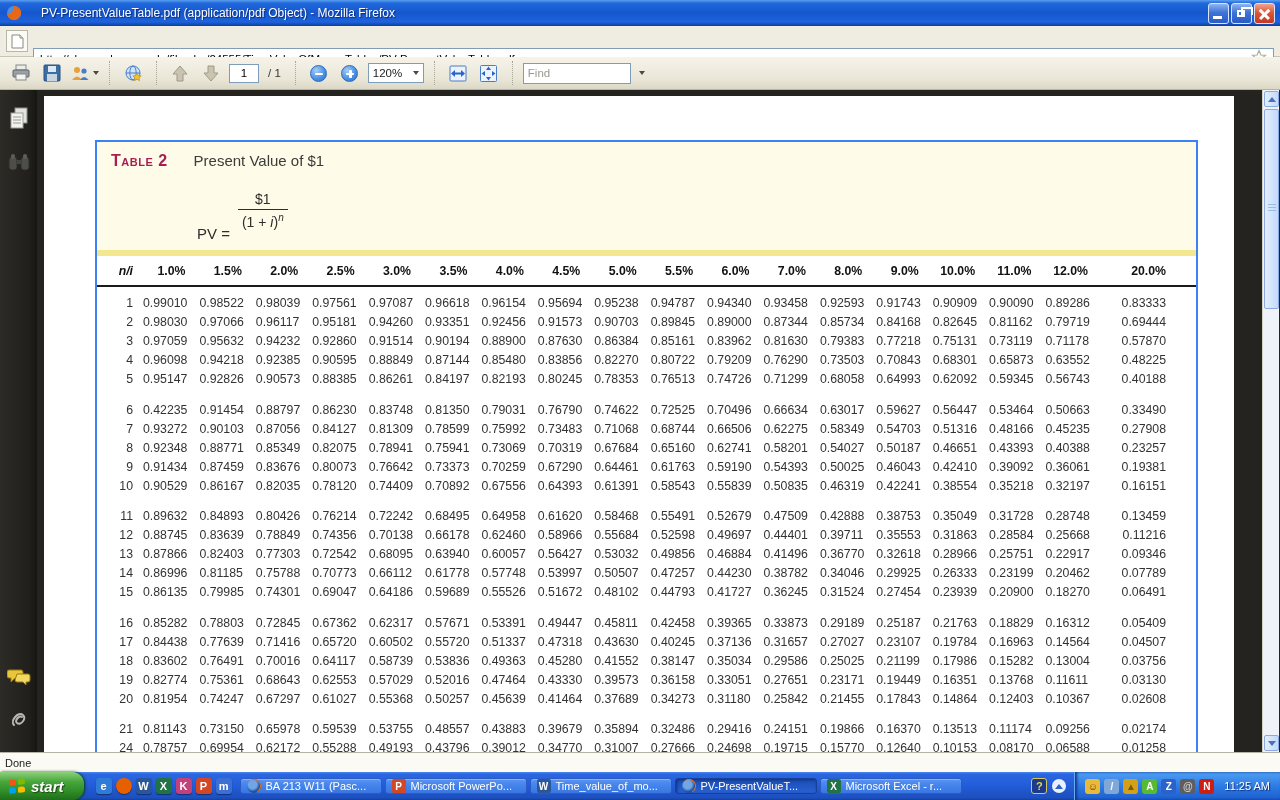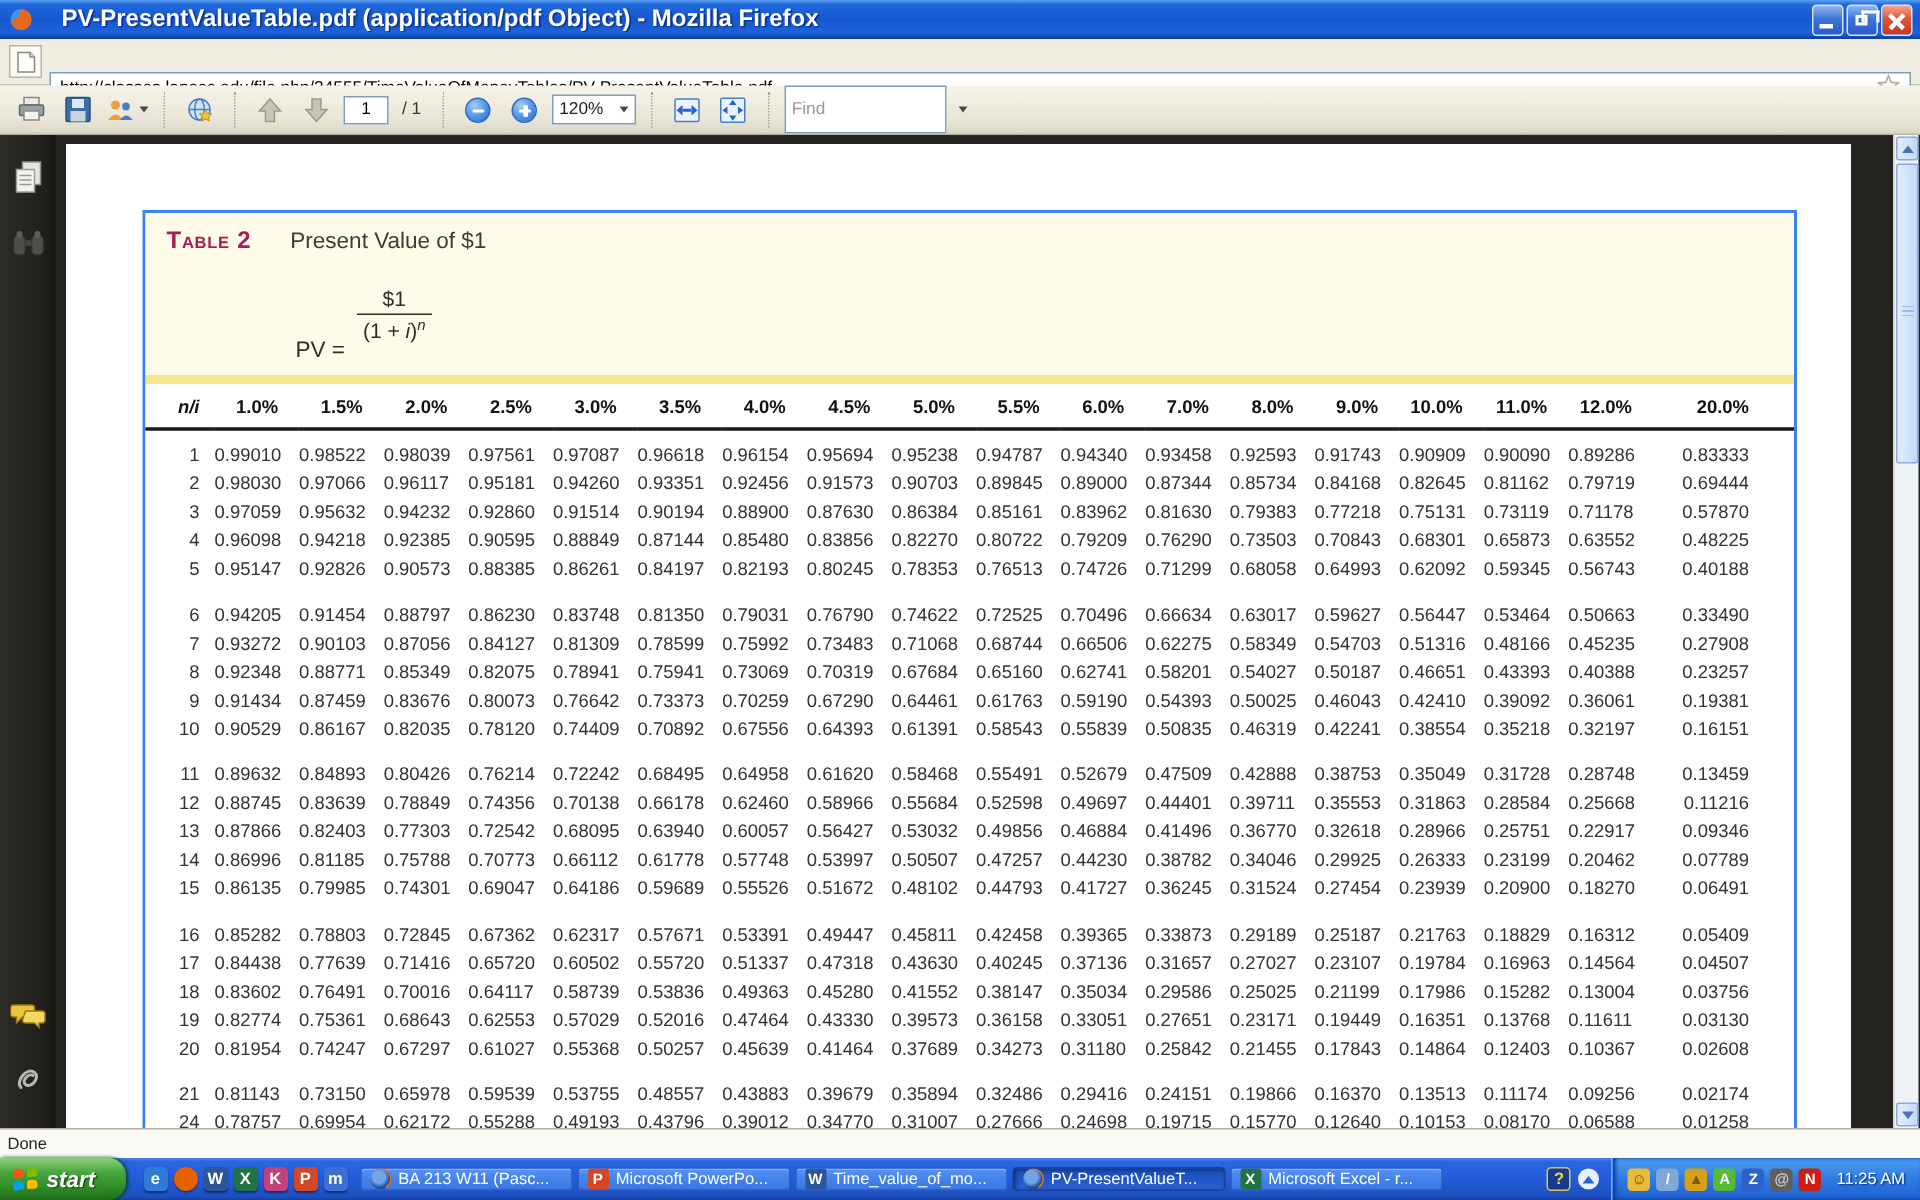--- a/index.html
+++ b/index.html
@@ -3,21 +3,21 @@
 <meta charset="utf-8">
 <style>
   * { margin:0; padding:0; box-sizing:border-box; }
   html,body { width:1280px; height:800px; overflow:hidden; }
   body { font-family:"Liberation Sans", sans-serif; background:#ECE9D8; display:flex; flex-direction:column; }
 
   
   .titlebar { height:26px; flex:0 0 26px; display:flex; align-items:center; padding:0 5px 0 6px;
     background:linear-gradient(180deg,#5AA0F0 0%,#2168DC 12%,#1557CE 50%,#1E63DC 84%,#0E3E9E 100%); }
   .titlebar .fx-logo { width:16px; height:16px; margin-right:5px; flex:0 0 16px; }
-  .titlebar .title-text { color:#fff; font-size:16px; font-weight:bold; text-shadow:1px 1px 1px #08287A; flex:1;
+  .titlebar .title-text { color:#fff; font-size:12px; font-weight:normal; text-shadow:1px 1px 1px #08287A; flex:1;
     white-space:nowrap; overflow:hidden;padding-left:14px; }
   .win-btns { display:flex; gap:2px; }
   .win-btn { width:21px; height:21px; border-radius:3px; border:1px solid #D9E4F8; position:relative;
     background:linear-gradient(180deg,#8FB4F0 0%,#3E73D8 45%,#2A5BC8 100%); }
   .win-btn.close { background:linear-gradient(180deg,#F2A38C 0%,#DD5638 45%,#C43A20 100%); }
   .glyph-min { position:absolute; left:4px; bottom:4px; width:9px; height:3px; background:#fff; }
   .glyph-restore { position:absolute; left:5px; top:6px; width:8px; height:7px; border:2px solid #fff; }
   .glyph-restore::before { content:""; position:absolute; left:2px; top:-5px; width:8px; height:6px; border:2px solid #fff; border-bottom:none; }
   .glyph-x1,.glyph-x2 { position:absolute; left:3px; top:9px; width:13px; height:2.5px; background:#fff; }
   .glyph-x1 { transform:rotate(45deg);} .glyph-x2 { transform:rotate(-45deg);}
@@ -31,21 +31,21 @@
 
   
   .pdf-toolbar { height:33px; flex:0 0 33px; background:linear-gradient(180deg,#F6F4EA 0%,#E9E6D7 70%,#DCD8C6 100%);
     border-bottom:1px solid #B6B3A2; display:flex; align-items:center; padding:0 8px; gap:5px; }
   .tb-btn { height:26px; min-width:26px; display:flex; align-items:center; justify-content:center; border-radius:2px; }
   .tb-sep { width:1px; height:24px; border-left:1px dotted #A9A698; margin:0 5px; }
   .caret { width:0; height:0; border-left:3.5px solid transparent; border-right:3.5px solid transparent; border-top:4px solid #4A4A42; margin-left:3px; }
   .page-input { width:30px; height:19px; border:1px solid #7F9DB9; background:#fff; font-size:11.5px; text-align:center; font-family:"Liberation Sans",sans-serif; }
   .page-total { font-size:11.5px; color:#333; margin:0 4px; }
   .zoom-box { height:20px; width:56px; background:#fff; border:1px solid #7F9DB9; display:flex; align-items:center; justify-content:space-between; padding:0 4px; font-size:11.5px; color:#222; }
-  .find-box { height:32px; width:108px; background:#fff; border:1px solid #7F9DB9; display:flex; align-items:center; padding:0 4px; }
+  .find-box { height:21px; width:108px; background:#fff; border:1px solid #7F9DB9; display:flex; align-items:center; padding:0 4px; }
   .find-box input { border:none; outline:none; width:100%; font-size:11.5px; font-family:"Liberation Sans",sans-serif; color:#444; background:transparent; }
   .find-box input::placeholder { color:#9B998C; }
   .zoom-circle { width:17px; height:17px; border-radius:50%; border:1px solid #2C6BC0; position:relative;
     background:radial-gradient(circle at 35% 30%,#A8CCF4 0%,#4E93E4 55%,#2B6CC4 100%); }
   .zoom-circle .h { position:absolute; left:4px; top:7px; width:8px; height:2.6px; background:#fff; border-radius:1px; }
   .zoom-circle .v { position:absolute; left:7px; top:4px; width:2.6px; height:8px; background:#fff; border-radius:1px; }
 
   
   .doc-area { flex:1 1 auto; position:relative; background:#24231F; overflow:hidden; }
   .pdf-sidebar { position:absolute; left:0; top:0; bottom:0; width:37px; background:linear-gradient(90deg,#2C2B26 0%,#201F1B 80%,#151511 100%); }
@@ -433,21 +433,21 @@
                 <td>0.71299</td>
                 <td>0.68058</td>
                 <td>0.64993</td>
                 <td>0.62092</td>
                 <td>0.59345</td>
                 <td>0.56743</td>
                 <td>0.40188</td>
               </tr>
               <tr class="group-start">
                 <td class="col-ni">6</td>
-                <td>0.94205</td>
+                <td>0.42235</td>
                 <td>0.91454</td>
                 <td>0.88797</td>
                 <td>0.86230</td>
                 <td>0.83748</td>
                 <td>0.81350</td>
                 <td>0.79031</td>
                 <td>0.76790</td>
                 <td>0.74622</td>
                 <td>0.72525</td>
                 <td>0.70496</td>

